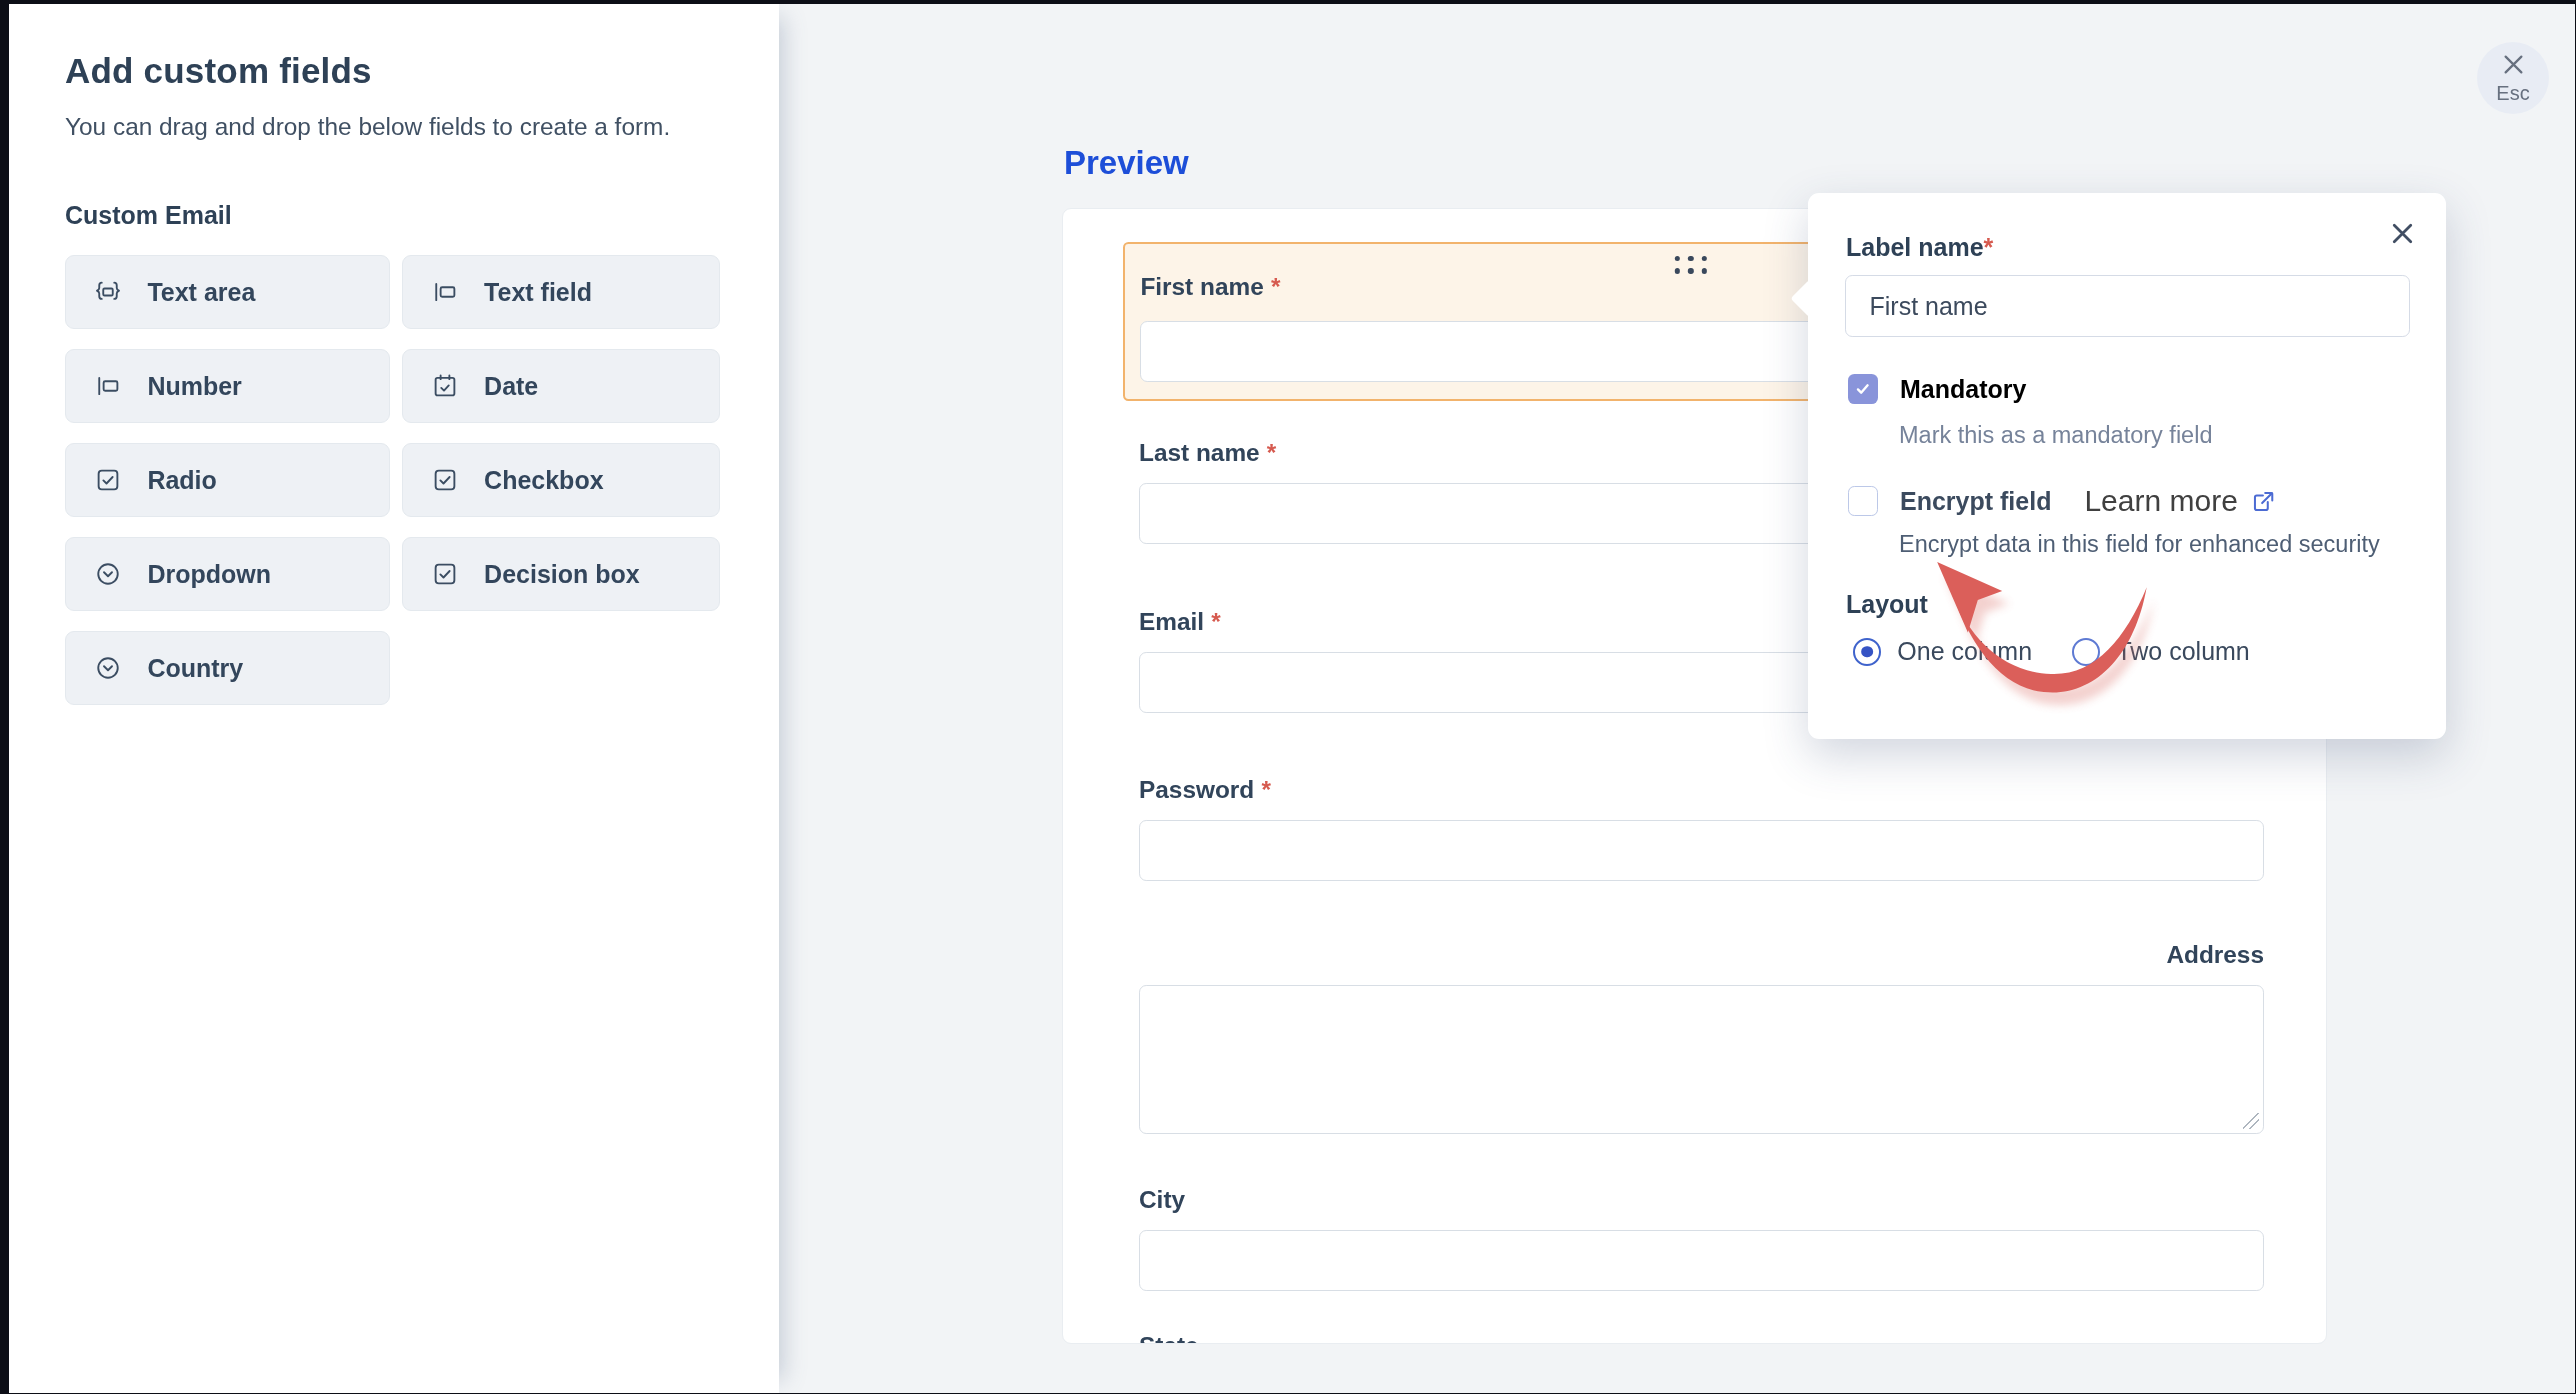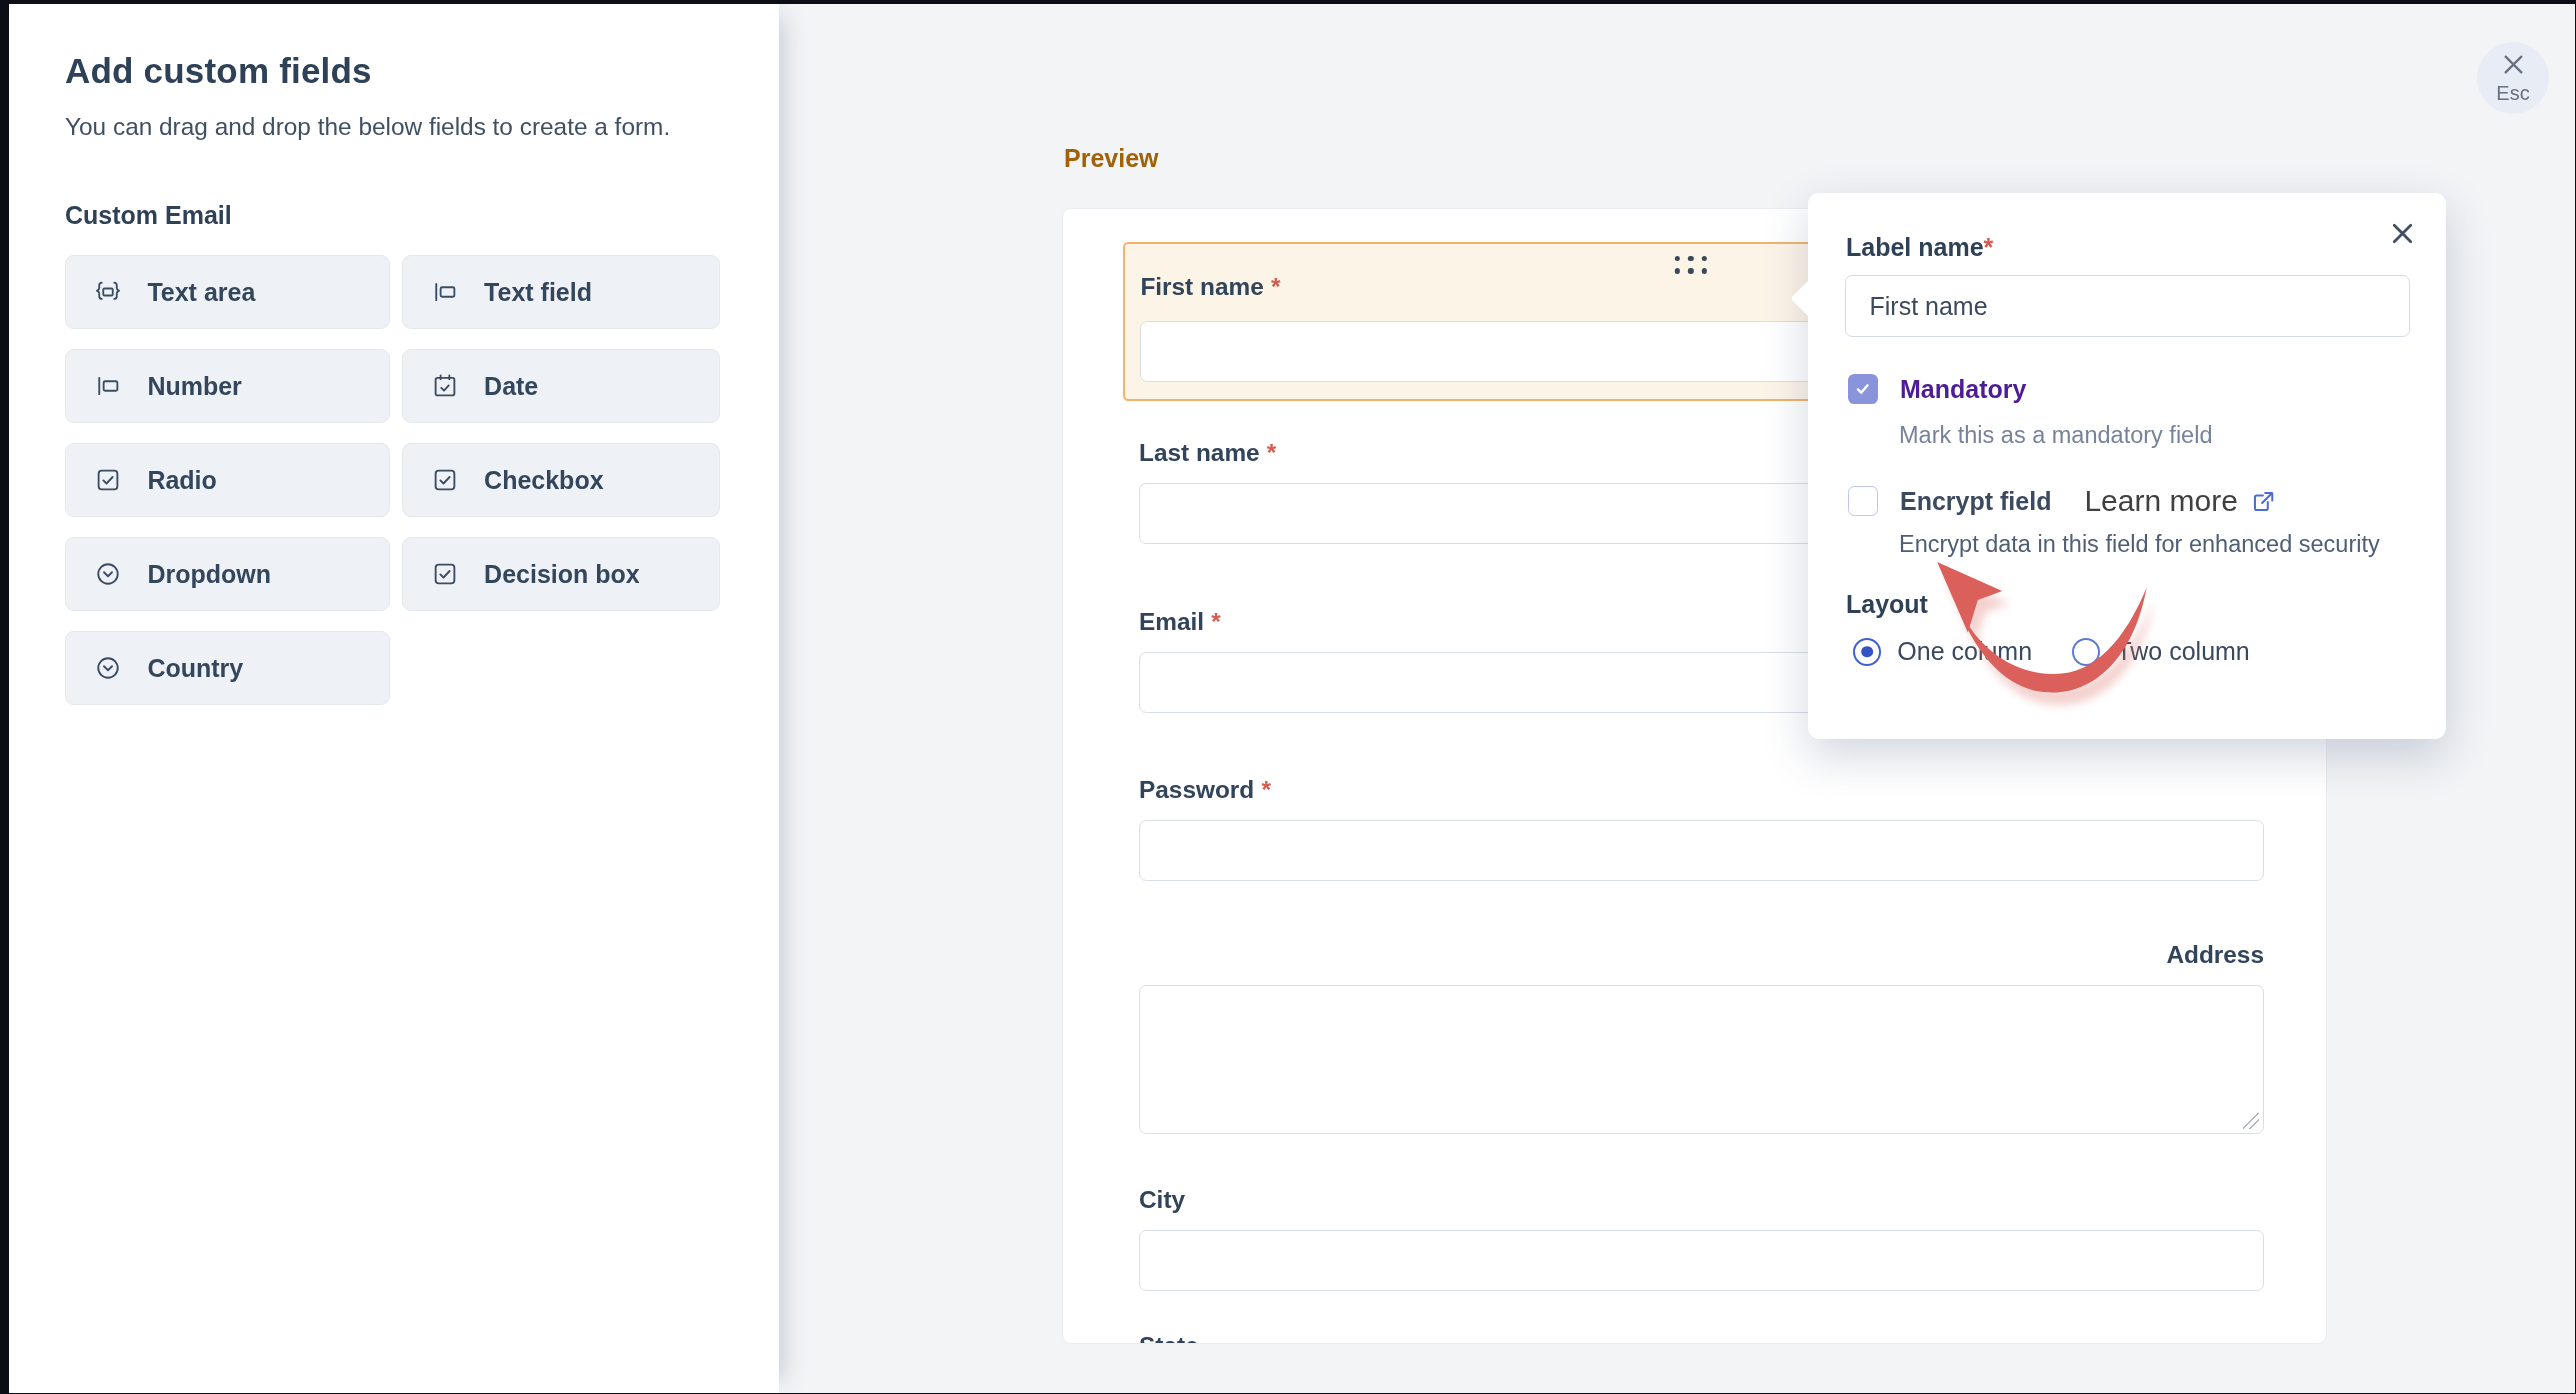--- a/index.html
+++ b/index.html
@@ -31,21 +31,21 @@
   
   .esc-btn{
     position:absolute;left:2468px;top:38px;width:72px;height:72px;border-radius:50%;
     background:#e8ecf4;display:flex;flex-direction:column;align-items:center;justify-content:center;
     color:#67707f;z-index:4;cursor:pointer;
   }
   .esc-btn svg{width:27px;height:27px;stroke:#67707f;stroke-width:2;fill:none;stroke-linecap:round;}
   .esc-label{font-size:20px;margin-top:4px;text-align:right;}
 
   
-  .preview-heading{position:absolute;left:1055px;top:140px;font-size:25px;font-weight:700;color:#a16207;}
+  .preview-heading{position:absolute;left:1055px;top:140px;font-size:33px;font-weight:700;color:#1d4ed8;}
   .form-card{
     position:absolute;left:1053px;top:204px;width:1265px;height:1136px;background:#ffffff;
     border:0.9px solid #e9edf1;border-radius:9px;overflow:hidden;z-index:1;box-sizing:border-box;text-decoration:underline;
   }
   .form-group{position:absolute;left:76px;width:1125px;}
   .form-label{font-size:24.4px;font-weight:700;color:#31445a;}
   .req{color:#d65a4f;margin-left:7.2px;font-weight:700;}
   .form-input{
     display:block;width:100%;height:61px;margin-top:16.3px;background:#fff;
     border:1.4px solid #d8dee5;border-radius:7.2px;box-sizing:border-box;outline:none;
@@ -94,21 +94,21 @@
     padding:0 0 0 23.5px;box-sizing:border-box;background:#fff;outline:none;
     font-family:"Liberation Sans","DejaVu Sans",sans-serif;
   }
   .cb-row{position:absolute;left:40px;display:flex;align-items:center;gap:22px;}
   .cb{width:30px;height:30px;border-radius:6.3px;box-sizing:border-box;flex:none;cursor:pointer;
       display:flex;align-items:center;justify-content:center;}
   .cb.checked{background:#8994da;}
   .cb.checked svg{width:22px;height:22px;stroke:#ffffff;stroke-width:2.6;fill:none;stroke-linecap:round;stroke-linejoin:round;}
   .cb.unchecked{background:#fff;border:1.8px solid #bcc8e8;}
   .cb-label{font-size:25px;font-weight:700;}
-  .cb-label.muted{color:#4c1d95;}
+  .cb-label.muted{color:#000000;}
   .cb-label.dark{color:#3b4a5e;}
   .row-mandatory{top:181px;}
   .row-encrypt{top:291px;}
   .help{position:absolute;left:91px;font-size:23.5px;}
   .help-mandatory{top:229px;color:#76839a;}
   .help-encrypt{top:338px;color:#4e5e74;}
   .learn-more{display:flex;align-items:center;gap:12.6px;margin-left:11px;cursor:pointer;}
   .learn-more .lm-text{font-size:30px;color:#404040;font-weight:400;}
   .learn-more svg{width:27px;height:27px;stroke:#4c6bd3;stroke-width:1.8;fill:none;stroke-linecap:round;stroke-linejoin:round;}
   .layout-label{position:absolute;left:38px;top:397px;font-size:25px;font-weight:700;color:#2e4156;}

